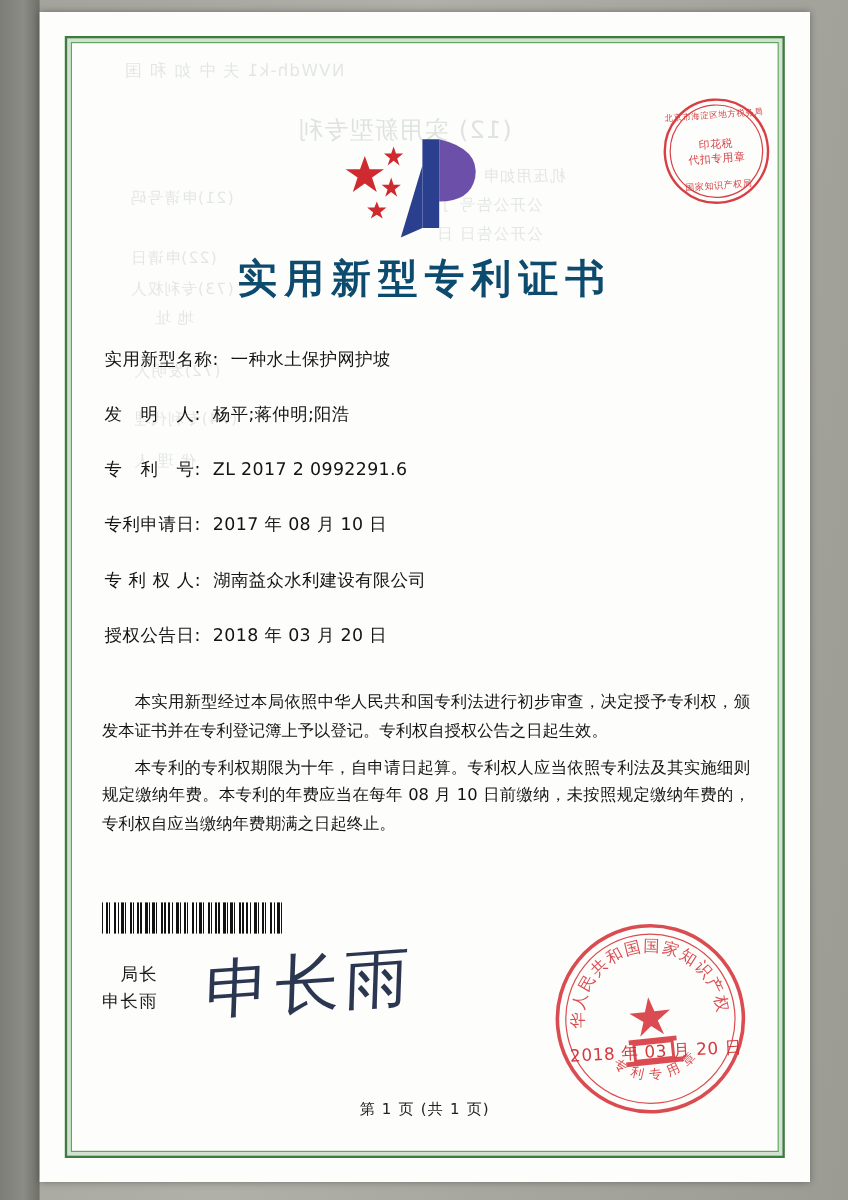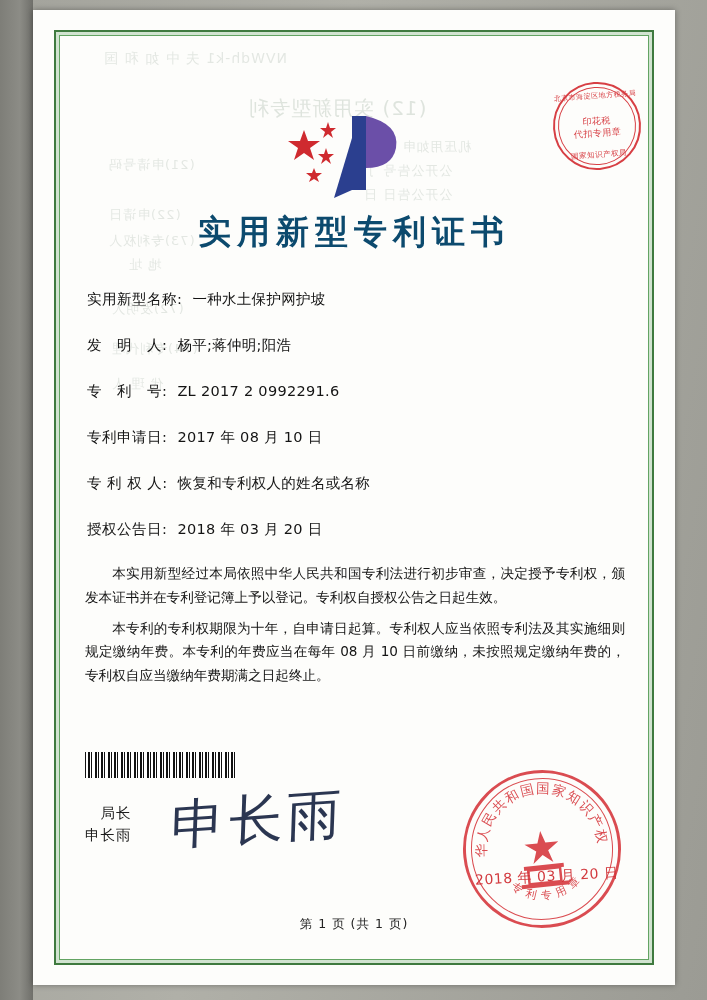--- a/index.html
+++ b/index.html
@@ -139,21 +139,21 @@
   }
   .field-value {
     margin-left: 10px;
     letter-spacing: 0.3px;
   }
 
   .paras {
     position: absolute;
     left: 4px;
     right: 2px;
-    top: 500px;
+    top: 512px;
     font-size: 13.6px;
     line-height: 1.75;
     color: #141414;
     text-align: justify;
   }
   .paras p {
     margin: 0 0 7px 0;
     text-indent: 2em;
   }
 
@@ -340,21 +340,21 @@
           <div class="field-row">
             <span class="field-label">专　利　号:</span>
             <span class="field-value">ZL 2017 2 0992291.6</span>
           </div>
           <div class="field-row">
             <span class="field-label">专利申请日:</span>
             <span class="field-value">2017 年 08 月 10 日</span>
           </div>
           <div class="field-row">
             <span class="field-label">专 利 权 人:</span>
-            <span class="field-value">恢复和专利权人的姓名或名称</span>
+            <span class="field-value">湖南益众水利建设有限公司</span>
           </div>
           <div class="field-row">
             <span class="field-label">授权公告日:</span>
             <span class="field-value">2018 年 03 月 20 日</span>
           </div>
         </div>
 
         <div class="paras">
           <p>本实用新型经过本局依照中华人民共和国专利法进行初步审查，决定授予专利权，颁发本证书并在专利登记簿上予以登记。专利权自授权公告之日起生效。</p>
           <p>本专利的专利权期限为十年，自申请日起算。专利权人应当依照专利法及其实施细则规定缴纳年费。本专利的年费应当在每年 08 月 10 日前缴纳，未按照规定缴纳年费的，专利权自应当缴纳年费期满之日起终止。</p>

